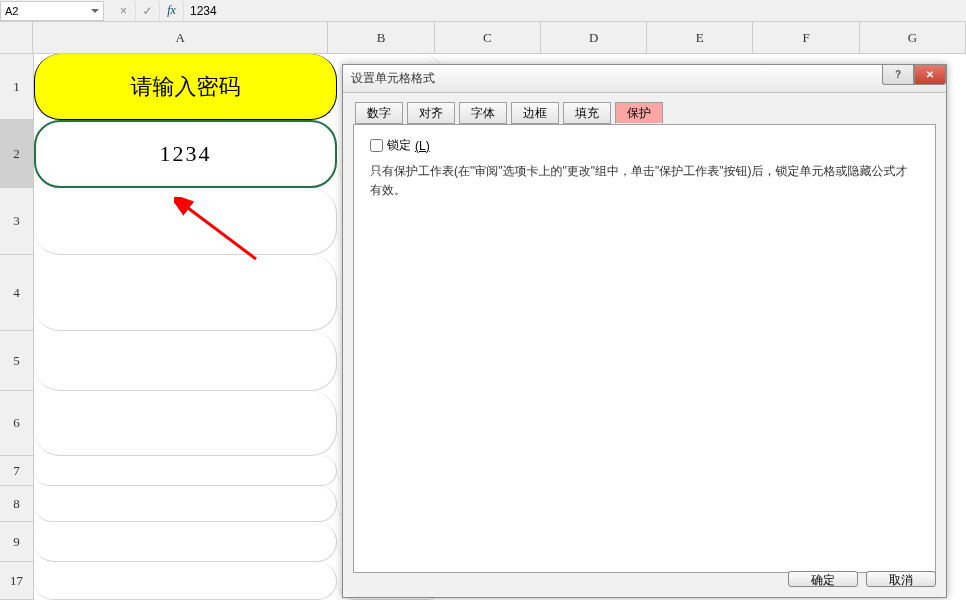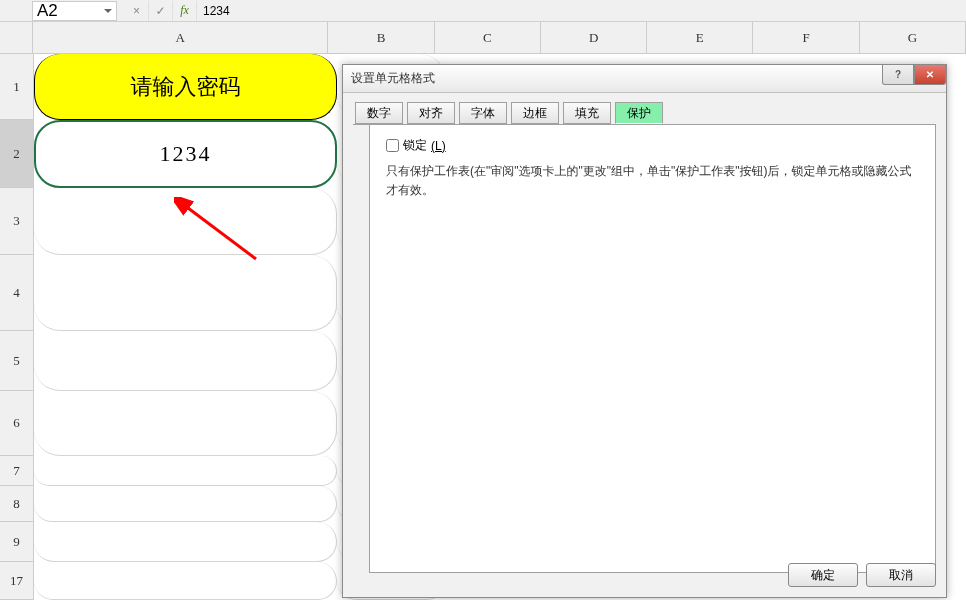--- a/index.html
+++ b/index.html
@@ -1,25 +1,25 @@
 <!DOCTYPE html>
 <html><head>
 <meta charset="utf-8">
 <style>
 * { box-sizing: border-box; margin: 0; padding: 0; }
 body { font-family: "Microsoft YaHei", Arial, sans-serif; font-size: 12px; background: #fff; width: 966px; height: 600px; overflow: hidden; position: relative; }
 
 
 .formula-bar { height: 22px; background: #f0f0f0; border-bottom: 1px solid #d0d0d0; display: flex; align-items: center; }
-.name-box { width: 85px; height: 20px; background: #fff; border: 1px solid #ccc; display: flex; align-items: center; padding: 0 4px; font-size: 17px; position: relative; margin-left: 32px; }
+.name-box { width: 104px; height: 20px; background: #fff; border: 1px solid #ccc; display: flex; align-items: center; padding: 0 4px; font-size: 11px; position: relative; }
 .name-box-text { flex: 1; }
 .name-box-dd { width: 0; height: 0; border-left: 4px solid transparent; border-right: 4px solid transparent; border-top: 4px solid #666; }
 .fb-btn { width: 24px; height: 20px; display: flex; align-items: center; justify-content: center; color: #888; border-right: 1px solid #e0e0e0; }
 .fb-sep { width: 8px; }
-.fx-label { font-style: italic; font-family: "Times New Roman"; color: #4d7c0f; padding: 0 6px; }
+.fx-label { font-style: italic; font-family: "Times New Roman"; color: #0c4a6e; padding: 0 6px; }
 .formula-input { flex: 1; padding: 0 6px; font-size: 12px; }
 
 .sheet-wrap { position: relative; width: 100%; height: 578px; }
 
 
 .col-headers { display: flex; height: 32px; }
 .corner { width: 34px; height: 32px; background: #f0f0f0; border-right: 1px solid #ccc; border-bottom: 1px solid #ccc; }
 .col-head { height: 32px; border-right: 1px solid #ccc; border-bottom: 1px solid #ccc; background: #f0f0f0; display: flex; align-items: center; justify-content: center; font-family: "Times New Roman"; font-size: 13px; color: #333; }
 .col-head.A { width: 303px; }
 .col-head.other { width: 109px; }
@@ -52,30 +52,30 @@
 .dialog { position: absolute; left: 342px; top: 64px; width: 605px; height: 534px; background: #f1f1f1; border: 1px solid #8a8a8a; box-shadow: 0 0 8px rgba(0,0,0,0.3); }
 .titlebar { height: 28px; background: linear-gradient(#fff, #e8e8e8); border-bottom: 1px solid #c0c0c0; display: flex; align-items: center; padding-left: 8px; position: relative; font-size: 12px; color: #333; }
 .title-btns { position: absolute; right: 0; top: 0; display: flex; }
 .title-btn { width: 32px; height: 20px; border: 1px solid #8a8a8a; border-top: none; display: flex; align-items: center; justify-content: center; font-size: 10px; }
 .help-btn { background: linear-gradient(#f0f0f0,#dcdcdc); border-radius: 0 0 0 3px; color: #555; font-weight: bold; }
 .close-btn { background: linear-gradient(#e67a6f,#c8412e); color: #fff; border-radius: 0 0 3px 0; font-weight: bold; }
 
 .dialog-body { padding: 8px 10px 46px 10px; height: calc(100% - 28px); position: relative; }
 .tabs { display: flex; gap: 4px; border-bottom: 1px solid #a0a0a0; height: 24px; padding-left: 2px; }
 .tab { min-width: 48px; height: 22px; padding: 0 8px; background: linear-gradient(#fafafa,#e4e4e4); border: 1px solid #a0a0a0; display: flex; align-items: center; justify-content: center; font-size: 12px; cursor: pointer; position: relative; top: 1px; }
-.tab.active { background: #86efac; border-bottom: 1px solid #fff; }
-
-.tab-content { background: #fff; border: 1px solid #a0a0a0; border-top: none; height: 448px; padding: 12px 16px; margin-left: 16px; }
+.tab.active { background: #fca5a5; border-bottom: 1px solid #fff; }
+
+.tab-content { background: #fff; border: 1px solid #a0a0a0; border-top: none; height: 448px; padding: 12px 16px; }
 .chk-row { display: flex; align-items: center; gap: 4px; margin-bottom: 8px; font-size: 12px; }
 .chk-row input { width: 13px; height: 13px; }
 .chk-row .accel { text-decoration: underline; }
 .note { font-size: 12px; line-height: 1.6; color: #333; margin-top: 2px; }
 
 .dialog-footer { position: absolute; right: 10px; bottom: 10px; display: flex; gap: 8px; }
-.btn { min-width: 70px; height: 24px; background: linear-gradient(#fdfdfd,#e3e3e3); border: 1px solid #888; border-radius: 3px; font-size: 12px; cursor: pointer; }
+.btn { min-width: 70px; height: 16px; background: linear-gradient(#fdfdfd,#e3e3e3); border: 1px solid #888; border-radius: 3px; font-size: 12px; cursor: pointer; }
 
 .arrow { position: absolute; pointer-events: none; }
 </style>
 </head>
 <body>
 
 <div class="formula-bar">
   <div class="name-box">
     <span class="name-box-text">A2</span>
     <span class="name-box-dd"></span>

